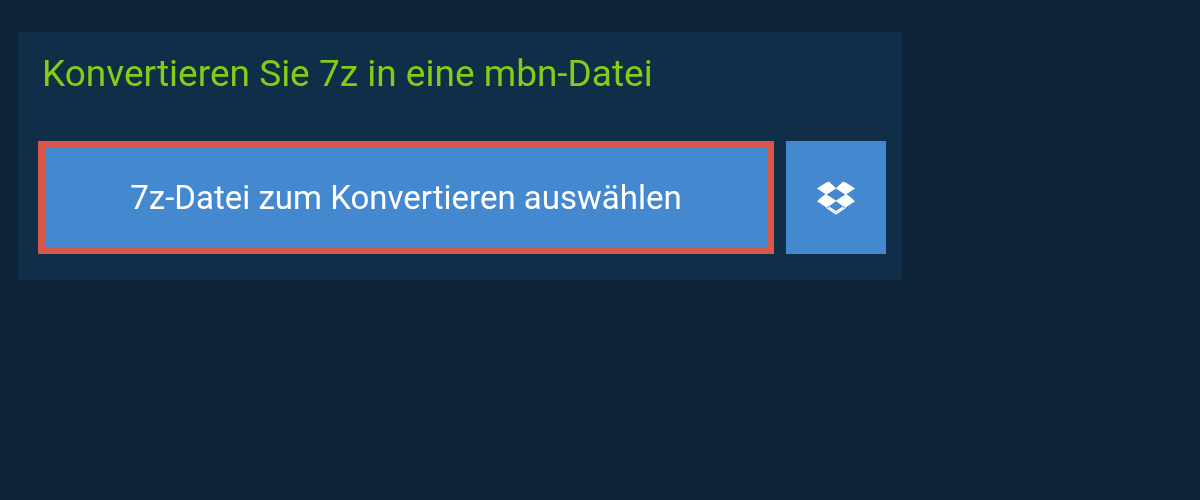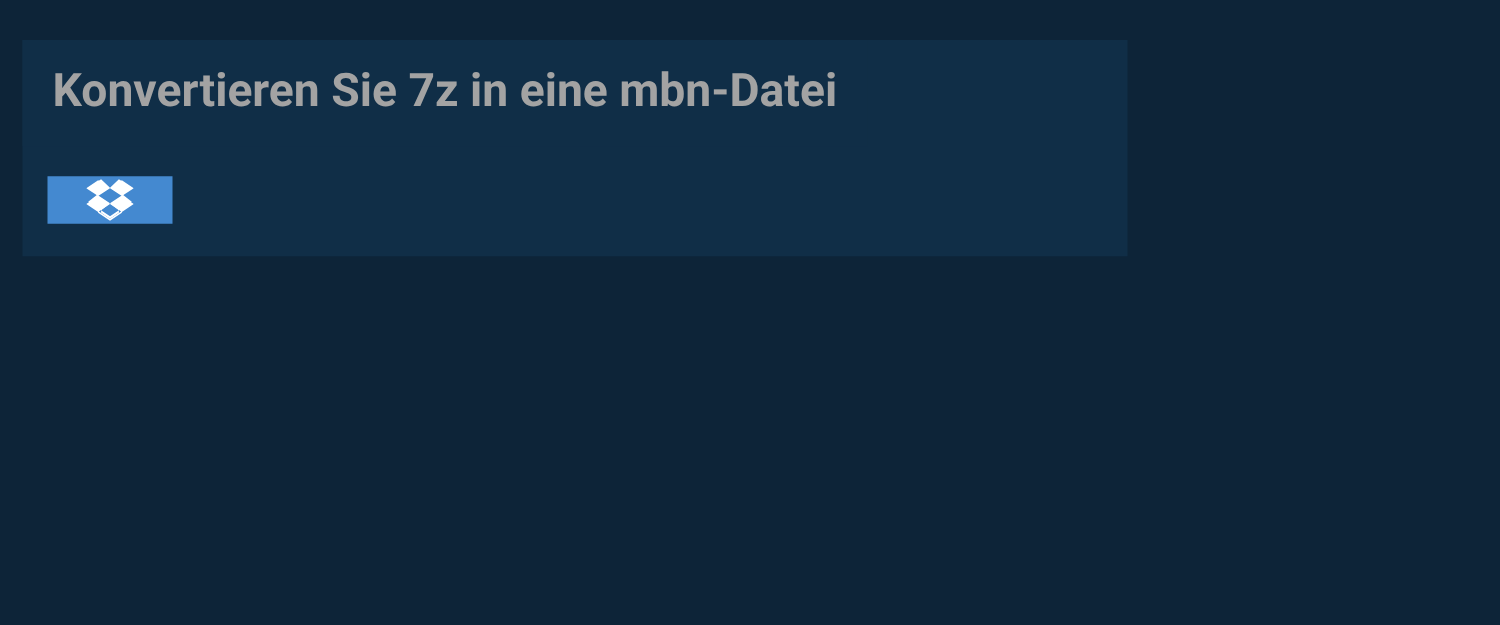--- a/index.html
+++ b/index.html
@@ -15,23 +15,23 @@
       overflow: hidden;
     }
     .panel {
       position: absolute;
       top: 32px;
       left: 18px;
       width: 884px;
       background-color: #102e47;
     }
     .panel-title {
-      color: #a3a3a3;
+      color: #84cc16;
       font-size: 37px;
-      font-weight: 700;
+      font-weight: 400;
       padding: 20px 24px 22px 24px;
       background-color: #102e47;
       display: inline-block;
     }
     .button-row {
       display: flex;
       align-items: stretch;
       padding: 24px 20px 26px 20px;
       gap: 12px;
     }
@@ -64,20 +64,23 @@
       height: 38px;
       fill: #ffffff;
     }
   </style>
 </head>
 <body>
 
 <div class="panel">
   <div class="panel-title">Konvertieren Sie 7z in eine mbn-Datei</div>
   <div class="button-row">
+    <div class="select-button">
+      <span>7z-Datei zum Konvertieren auswählen</span>
+    </div>
     <div class="dropbox-button">
       <svg viewBox="0 0 24 24">
         <path d="M6 2L0 6l6 4-6 4 6 4 6-4 6 4 6-4-6-4 6-4-6-4-6 4-6-4zm6 4l6 4-6 4-6-4 6-4zm-6 12.5l6 4 6-4v-1l-6 4-6-4v1z"></path>
         <path d="M7.5 1.5L1 5.8l4.5 3.6L12 5.8 7.5 1.5zm9 0L12 5.8l6.5 3.6L23 5.8 16.5 1.5zM1 12.9l6.5 4.3L12 13.6 5.5 9.4 1 12.9zm11 0.7l4.5 3.6L23 12.9 18.5 9.4 12 13.6zM7.5 18.5L12 21.5l4.5-3v-1.3L12 20.2l-4.5-3v1.3z"></path>
       </svg>
     </div>
   </div>
 </div>
 
 </body></html>

